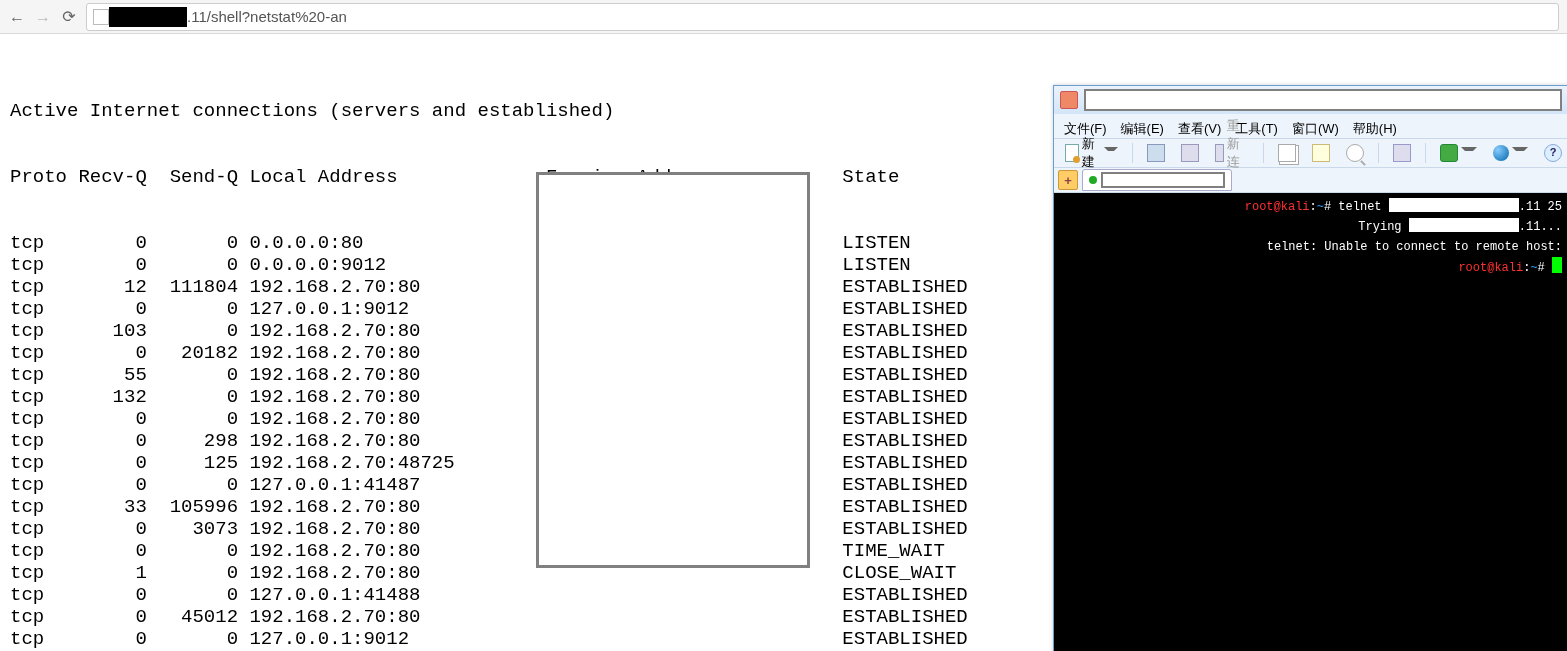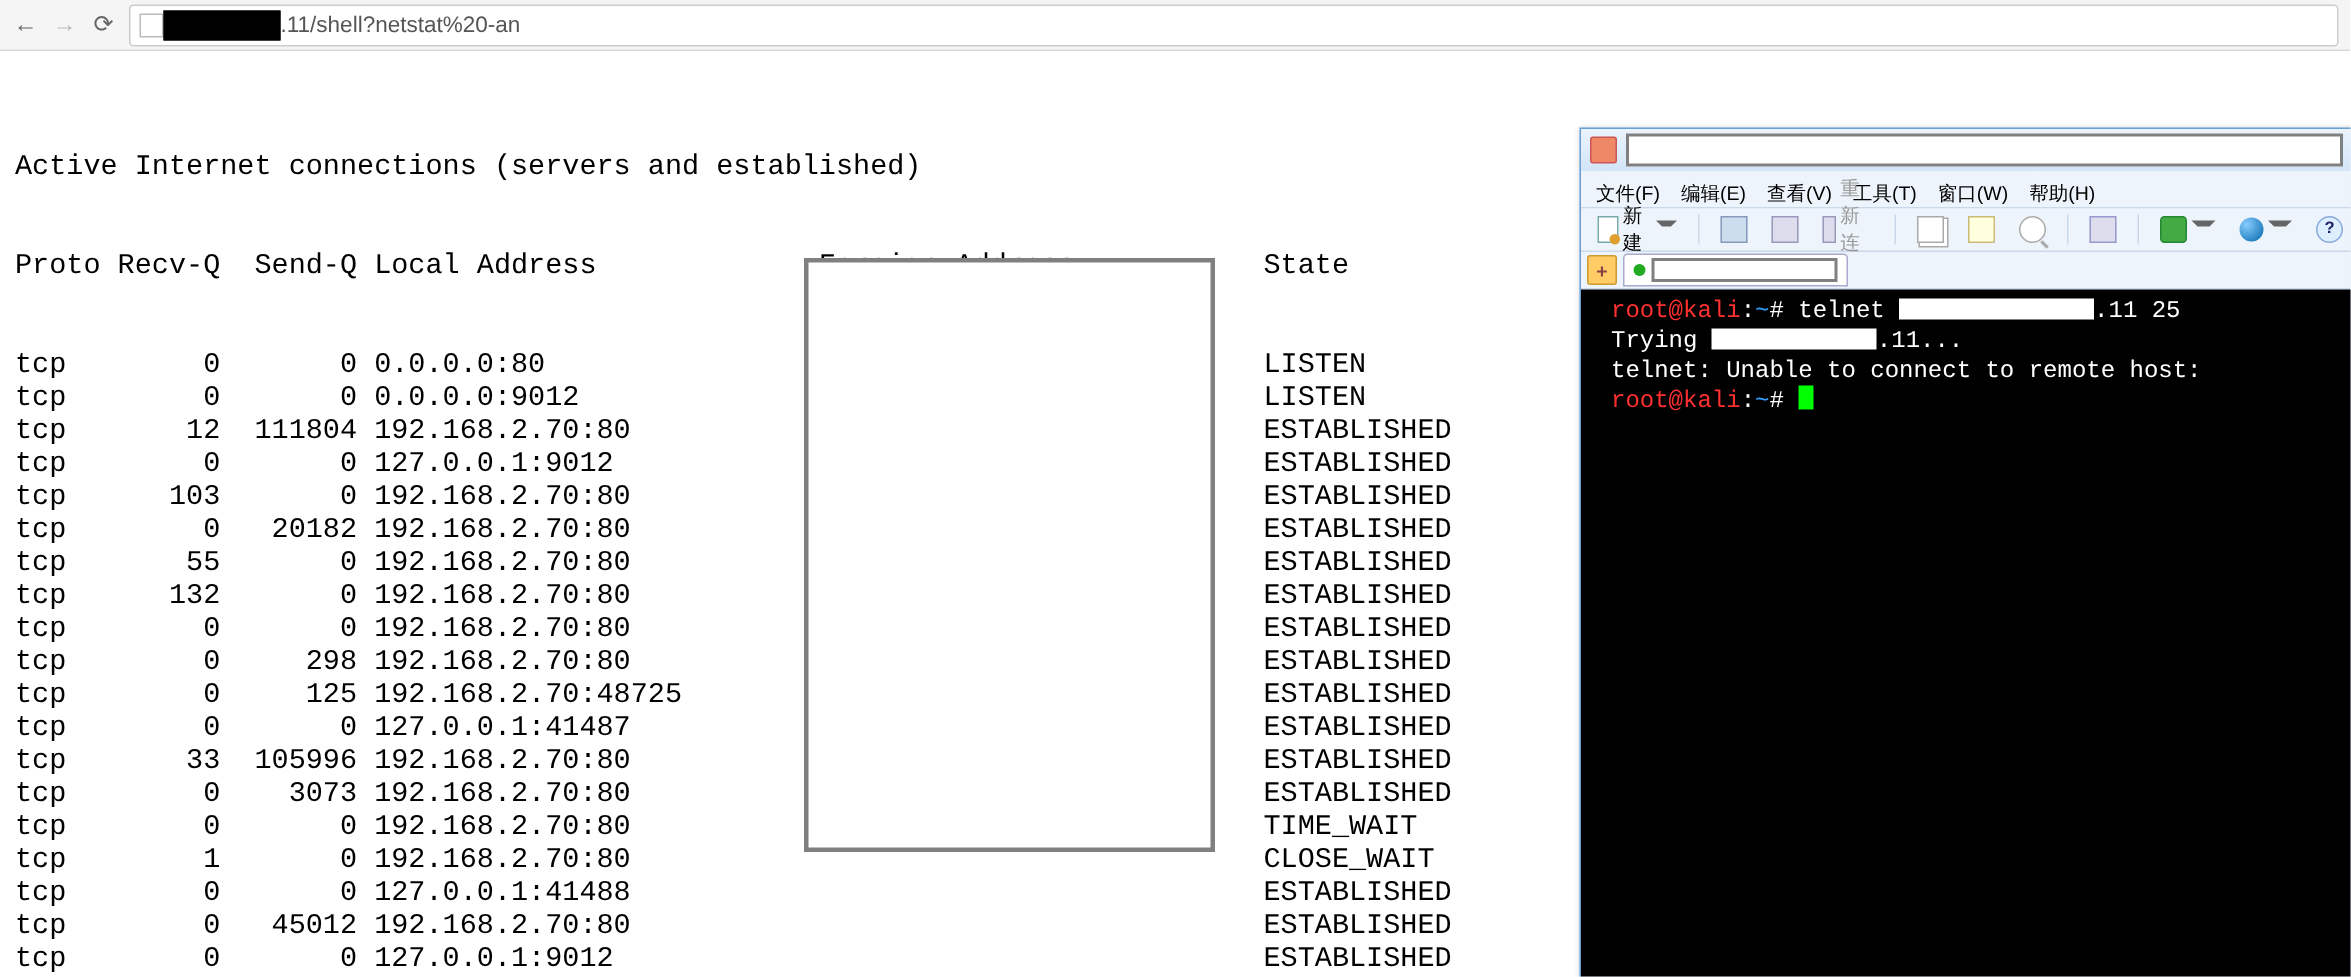--- a/index.html
+++ b/index.html
@@ -178,26 +178,27 @@
   .crt-tabs .dot { width:8px;height:8px;border-radius:50%;background:#2a2; }
   .crt-tabs .tab .txt {
     width:120px;height:12px;border:2px solid #808080;background:#fff;
   }
 
   .crt-term {
     flex:1;
     background:#000;
     color:#fff;
     font-family:"Courier New",monospace;
-    font-size:16px;
+    font-size:12px;
     line-height:20px;
-    padding:4px 20px;
+    padding:4px 6px;
     white-space:pre;
     position:relative;
     overflow:hidden;
+    text-align:right;
   }
   .t-red  { color:#ff3030; }
   .t-blue { color:#30a0ff; }
   .t-white{ color:#ffffff; }
   .cursor {
     display:inline-block;width:10px;height:16px;background:#00ff00;vertical-align:-2px;
   }
   .term-redact {
     display:inline-block;background:#fff;height:14px;vertical-align:-2px;
   }

